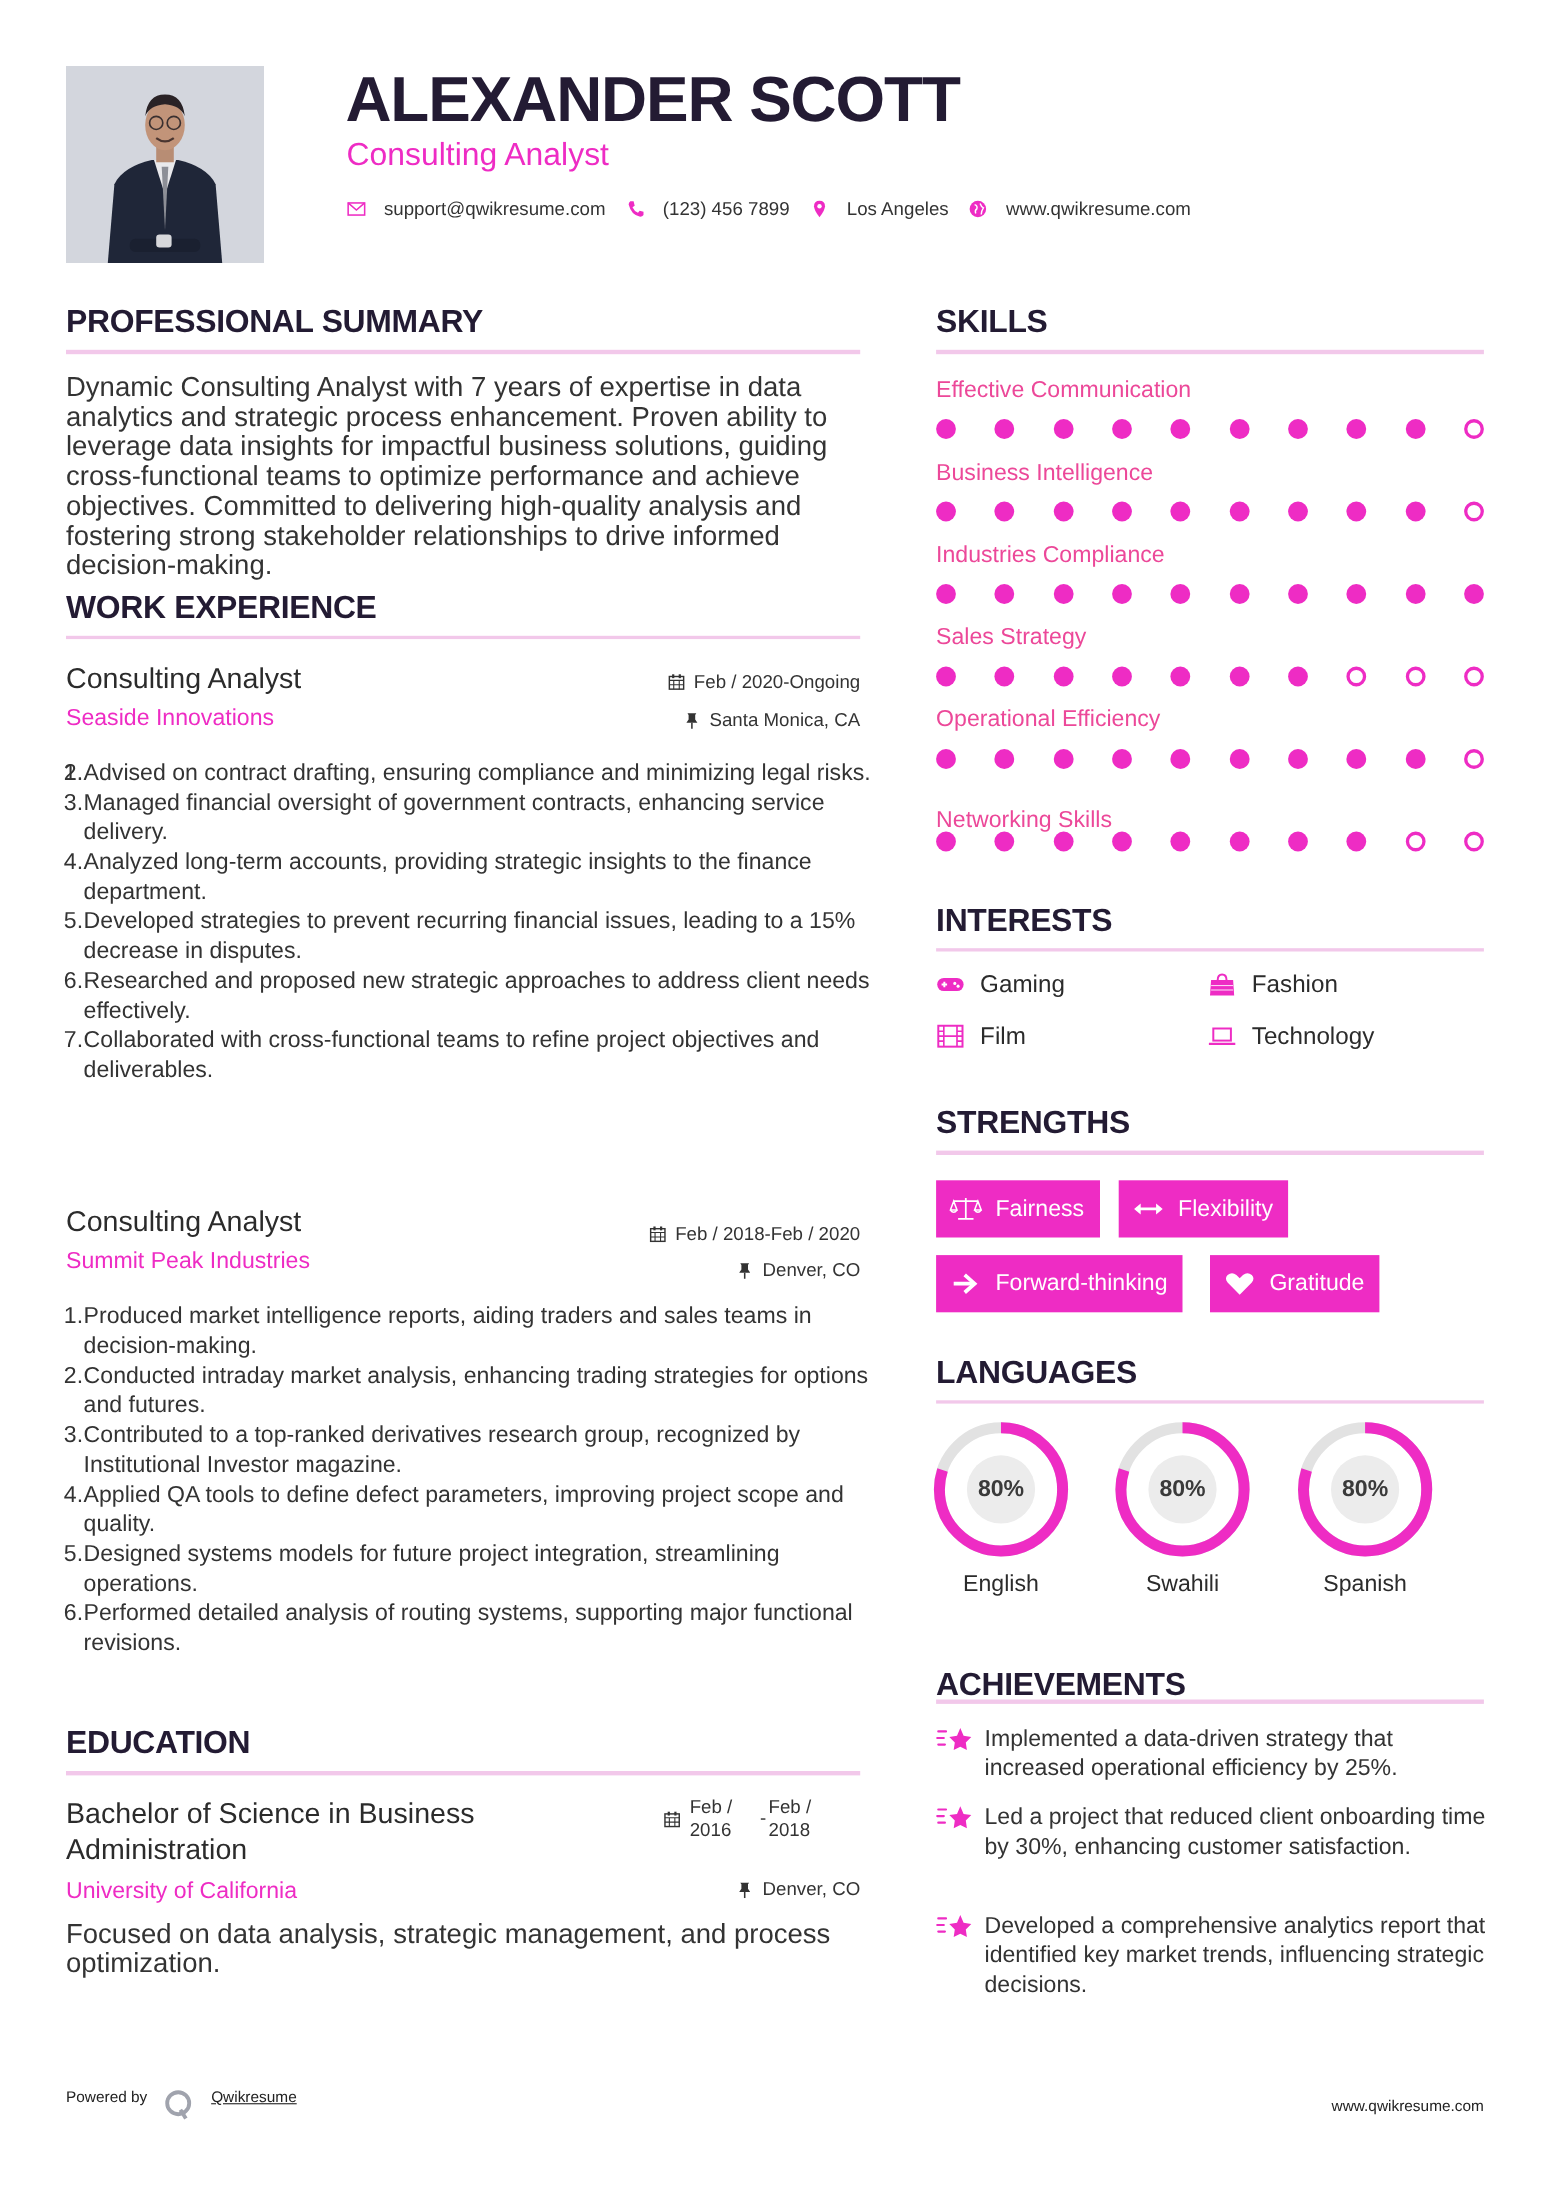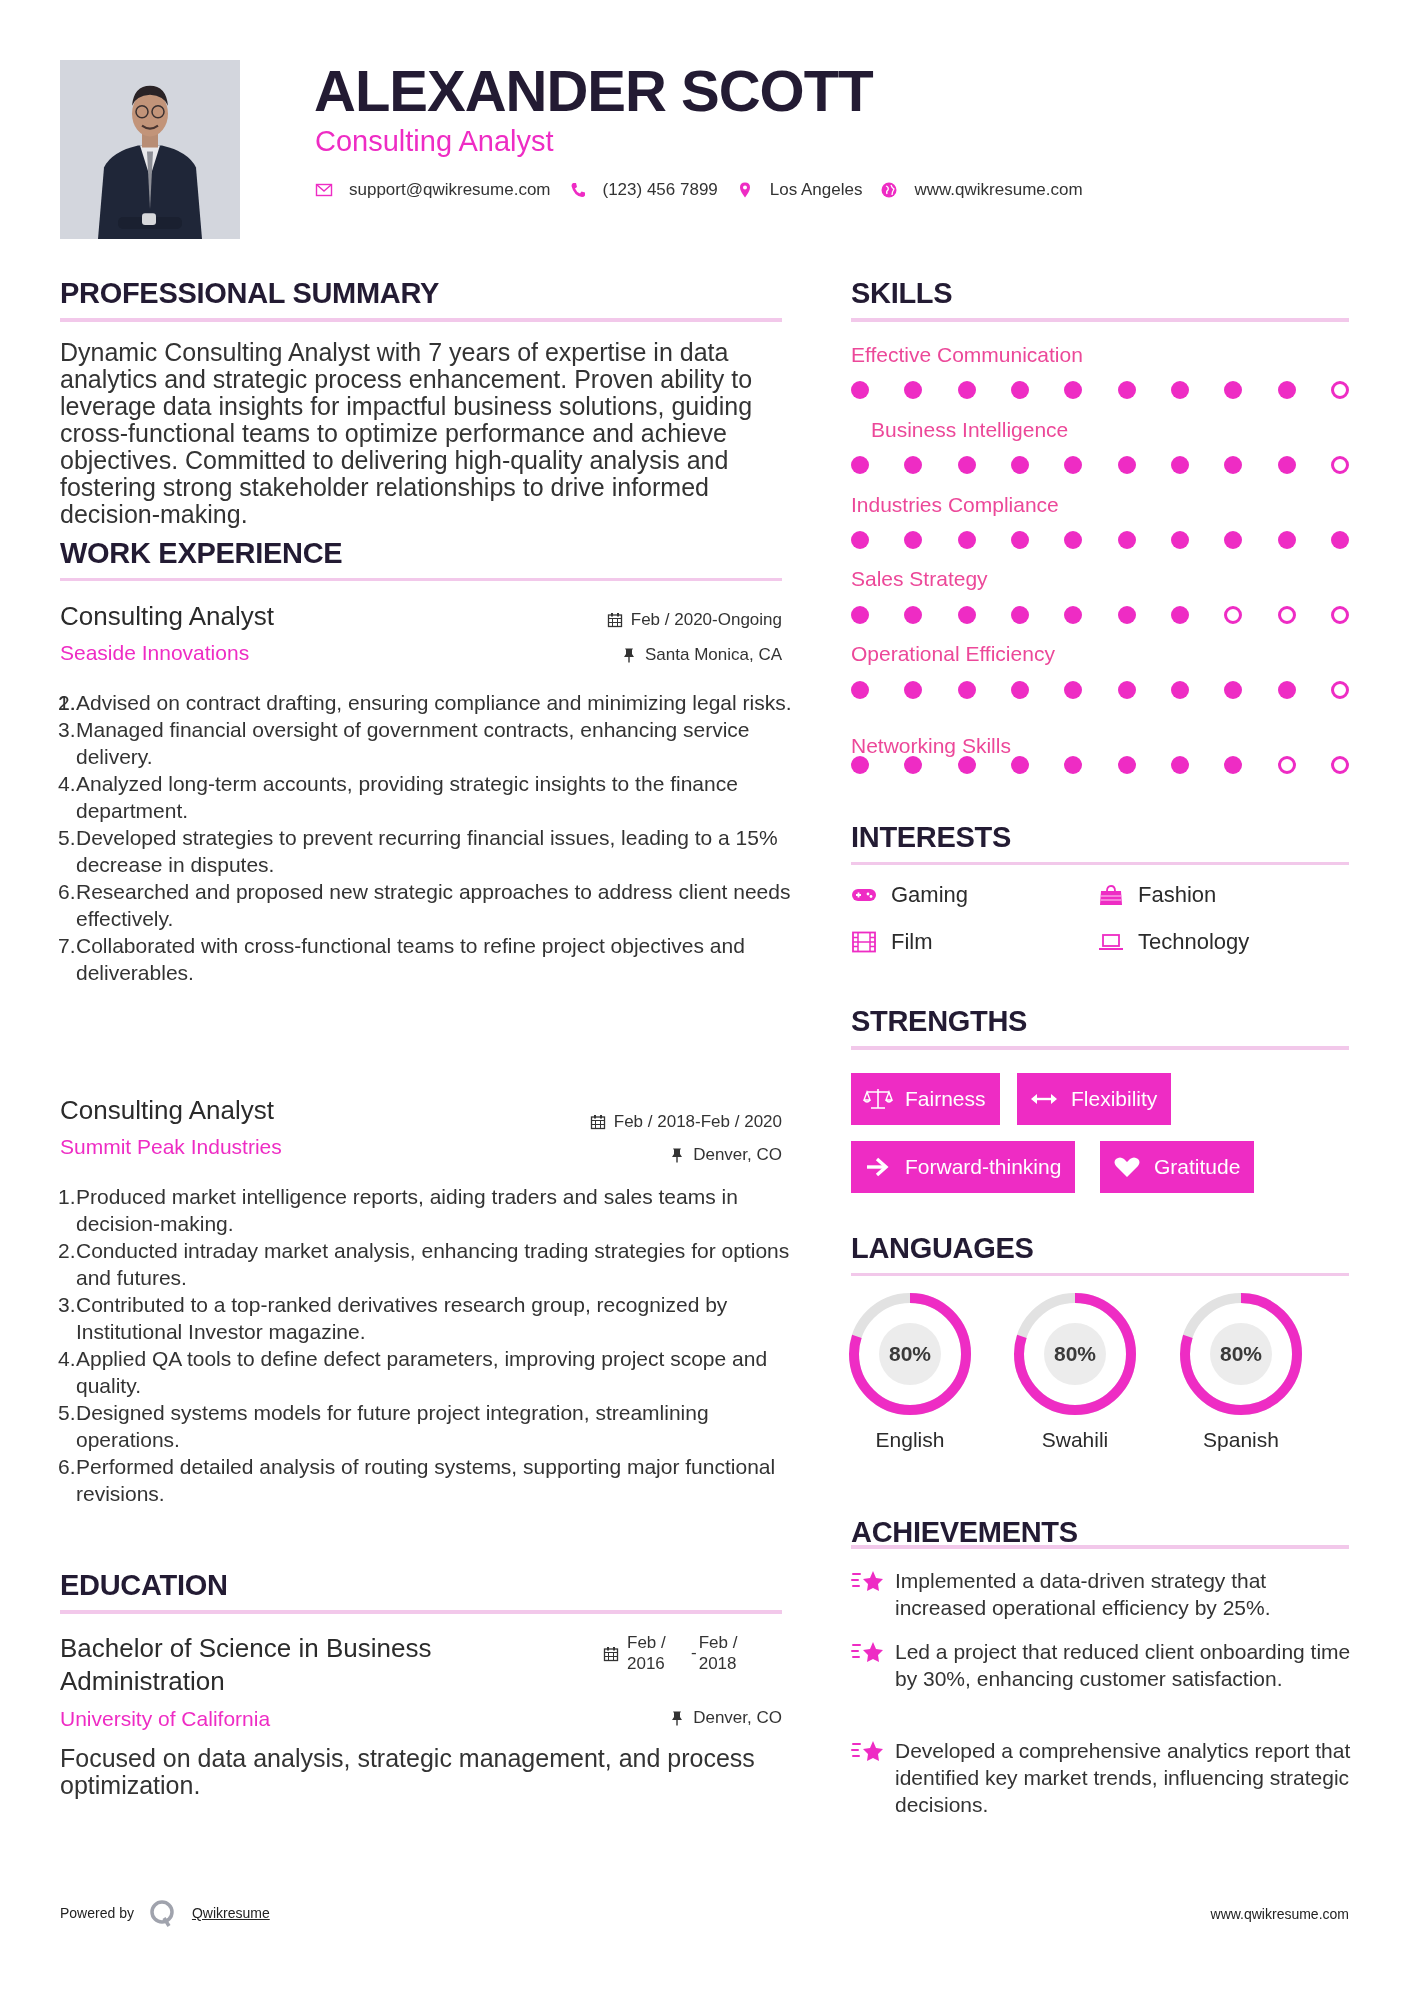--- a/index.html
+++ b/index.html
@@ -43,21 +43,21 @@
 
   .lang { position: absolute; width: 124px; text-align: center; }
   .ring { width: 124px; height: 124px; position: relative; }
   .ring svg { width: 124px; height: 124px; }
   .ring .pct { position: absolute; left: 0; top: 0; width: 124px; height: 124px; display: flex; align-items: center; justify-content: center; font-size: 21px; font-weight: 700; color: #3a3a3a; }
   .lang-name { margin-top: 12px; font-size: 21px; color: #2b2b2b; }
 
   .ach { position: absolute; left: 851px; width: 500px; display: flex; font-size: 21px; line-height: 27px; color: #333; }
   .ach svg { width: 34px; height: 28px; flex: none; margin-right: 10px; margin-top: 1px; }
 
-  .footer-left { position: absolute; left: 60px; top: 1898px; display: flex; align-items: center; font-size: 14px; color: #222; }
+  .footer-left { position: absolute; left: 60px; top: 1898px; display: flex; font-size: 14px; color: #222; }
   .footer-left .q { width: 30px; height: 30px; margin: 0 14px 0 14px; }
   .footer-left .link { text-decoration: underline; color: #222; }
   .footer-right { position: absolute; right: 58px; top: 1906px; font-size: 14px; color: #222; }
 </style>
 </head>
 <body>
 
 <div class="photo">
   <svg viewBox="0 0 180 180" preserveAspectRatio="none">
     <rect width="180" height="180" fill="#d3d6dd"></rect>
@@ -202,21 +202,21 @@
     <span class="dot"></span>
     <span class="dot"></span>
     <span class="dot"></span>
     <span class="dot"></span>
     <span class="dot"></span>
     <span class="dot"></span>
     <span class="dot"></span>
     <span class="dot"></span>
     <span class="dot empty"></span>
   </div>
-<div class="skill-name" style="top:417px;margin-left:20px;">Business Intelligence</div>
+<div class="skill-name" style="top:417px;">Business Intelligence</div>
 <div class="dots" style="top:456px;">
     <span class="dot"></span>
     <span class="dot"></span>
     <span class="dot"></span>
     <span class="dot"></span>
     <span class="dot"></span>
     <span class="dot"></span>
     <span class="dot"></span>
     <span class="dot"></span>
     <span class="dot"></span>

